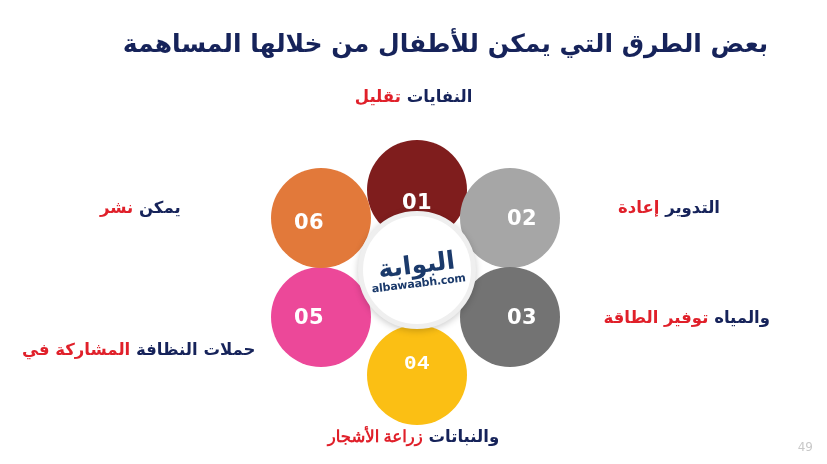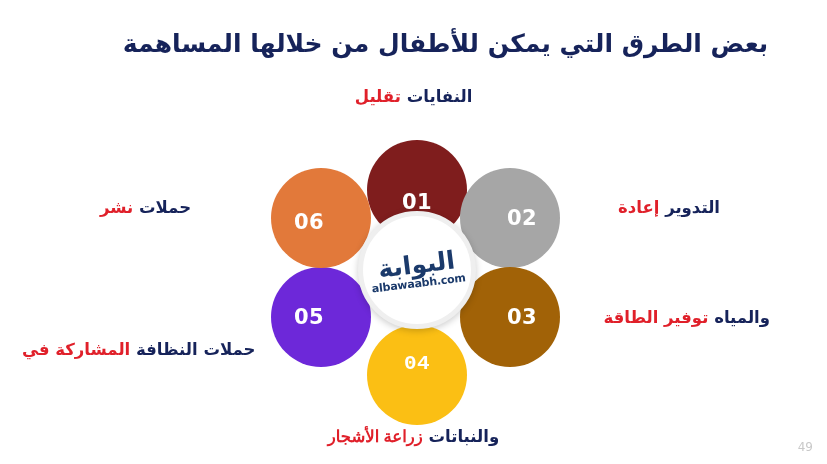--- a/index.html
+++ b/index.html
@@ -153,27 +153,27 @@
 <div class="slide-title" style="color: rgb(22, 35, 90); padding-left: 32px;">بعض الطرق التي يمكن للأطفال من خلالها المساهمة</div>
 
 <div class="flower">
 
   <div class="petal p1" style="background: #7f1d1d;">
     <span class="num">01</span>
   </div>
   <div class="petal p2" style="background: rgb(166, 166, 166);">
     <span class="num">02</span>
   </div>
-  <div class="petal p3" style="background: #a16207; justify-content: center;">
+  <div class="petal p3" style="background: #737373; justify-content: center;">
     <span class="num">03</span>
   </div>
   <div class="petal p4" style="background: rgb(251, 191, 20); font-family: Liberation Mono, monospace;">
     <span class="num">04</span>
   </div>
-  <div class="petal p5" style="background: #6d28d9;">
+  <div class="petal p5" style="background: #ec4899;">
     <span class="num">05</span>
   </div>
   <div class="petal p6" style="background: rgb(226, 121, 58);">
     <span class="num">06</span>
   </div>
 
   <div class="logo-disc">
     <div class="logo-inner">
       <div class="logo-word" style="color: rgb(27, 58, 107);">البوابة</div>
       <div class="logo-domain" style="color: rgb(27, 58, 107);">albawaabh.com</div>
@@ -201,17 +201,17 @@
   <span class="rest">والنباتات</span>
   <span class="hi" style="color: rgb(224, 32, 42); font-family: Liberation Serif, serif;">زراعة الأشجار</span>
 </div>
 
 <div class="label label-left-2">
   <span class="rest">حملات النظافة</span>
   <span class="hi" style="color: rgb(224, 32, 42);">المشاركة في</span>
 </div>
 
 <div class="label label-left-1">
-  <span class="rest">حملات</span>
+  <span class="rest">يمكن</span>
   <span class="hi" style="color: rgb(224, 32, 42);">نشر</span>
 </div>
 
 <div class="page-number">49</div>
 
 </body></html>

